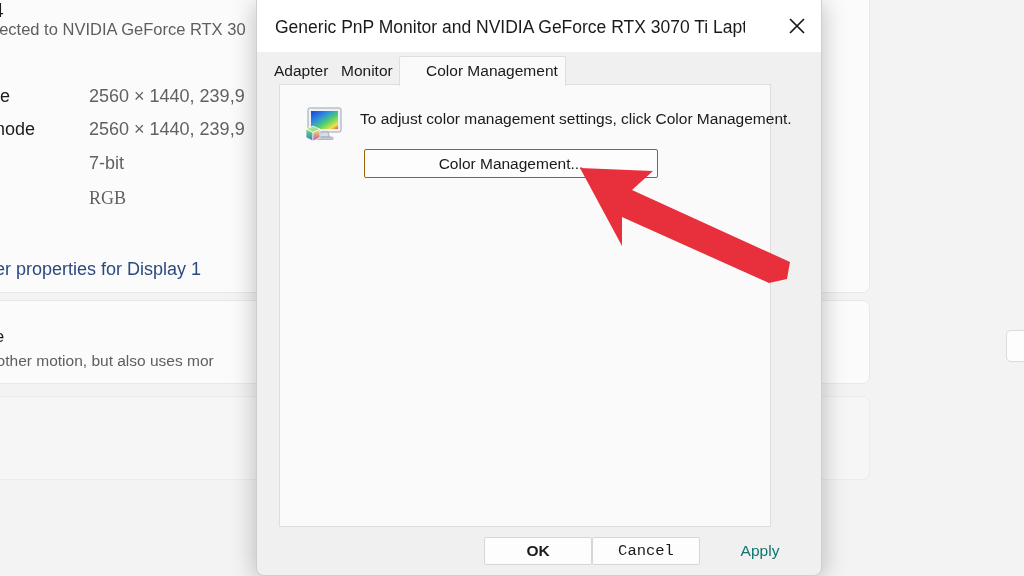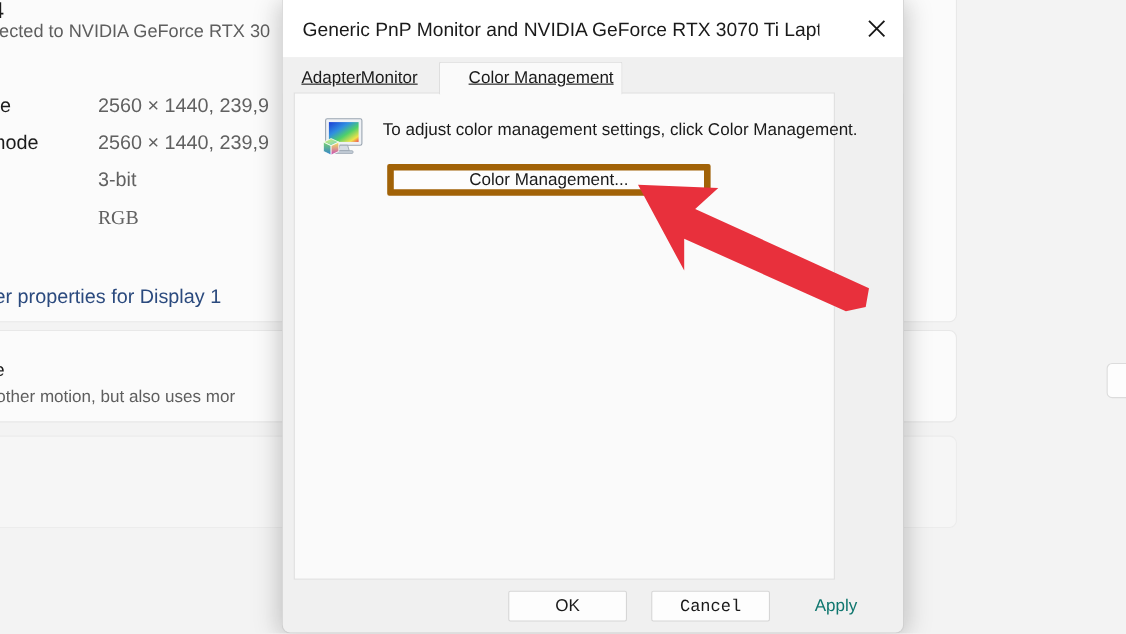--- a/index.html
+++ b/index.html
@@ -135,37 +135,36 @@
     position: absolute;
     top: 6px;
     height: 27px;
     padding: 0 7px;
     font-size: 15.5px;
     color: #1a1a1a;
     line-height: 25px;
     box-sizing: border-box;
     white-space: nowrap;
     cursor: default;
-    text-decoration: underline;
   }
   .tab.active {
     background: #fafafa;
     border: 1px solid #dedede;
     border-bottom: none;
     top: 4px;
     height: 30px;
     line-height: 28px;
     border-radius: 2px 2px 0 0;
     z-index: 3;
   }
 
   
   #tab-panel {
     position: absolute;
-    left: 10px; top: 84px;
+    left: 22px; top: 84px;
     width: 492px; height: 443px;
     background: #fafafa;
     border: 1px solid #dedede;
     box-sizing: border-box;
     z-index: 2;
   }
 
   #cm-icon {
     position: absolute;
     left: 22px; top: 19px;
@@ -176,21 +175,21 @@
     left: 80px; top: 25px;
     font-size: 15.5px;
     color: #1a1a1a;
     white-space: nowrap;
   }
   #color-management-button {
     position: absolute;
     left: 84px; top: 64px;
     width: 294px; height: 29px;
     background: #fdfdfd;
-    border: 6px solid #a16207;
+    border: 1px solid #a16207;
     border-radius: 2px;
     font-size: 15.5px;
     color: #1a1a1a;
     display: flex; align-items: center; justify-content: center;
     box-sizing: border-box;
     cursor: default;
   }
 
   
   .dlg-btn {
@@ -199,21 +198,21 @@
     width: 108px; height: 28px;
     background: #fdfdfd;
     border: 1px solid #d6d6d6;
     border-radius: 2px;
     font-size: 15.5px;
     color: #1a1a1a;
     display: flex; align-items: center; justify-content: center;
     box-sizing: border-box;
     cursor: default;
   }
-  #ok-button     { left: 205px; }
+  #ok-button     { left: 227px; font-weight: bold; }
   #cancel-button { left: 335px; font-family: Liberation Mono, monospace; }
   #apply-button  {
     left: 449px;
     background: transparent;
     border-color: transparent;
     color: #0f766e;
   }
 
   
   #annotation-arrow {
@@ -237,21 +236,21 @@
 
     <div class="bg-sub" style="left:-10px; top:20px;">nected to NVIDIA GeForce RTX 30</div>
 
     <div class="bg-row-label" style="left:-10px; top:86px;">de</div>
     <div class="bg-row-value" style="left:89px; top:86px;">2560 × 1440, 239,9</div>
 
     <div class="bg-row-label" style="left:-10px; top:119px;">mode</div>
     <div class="bg-row-value" style="left:89px; top:119px;">2560 × 1440, 239,9</div>
 
     <div class="bg-row-label" style="left:-10px; top:153px;"></div>
-    <div class="bg-row-value" style="left:89px; top:153px;">3-bit</div>
+    <div class="bg-row-value" style="left:89px; top:153px;">7-bit</div>
 
     <div class="bg-row-label" style="left:-10px; top:188px;">e</div>
     <div class="bg-row-value" style="left:89px; top:188px;font-family:Liberation Serif, serif;">RGB</div>
 
     <div class="bg-row-label" style="left:-10px; top:222px;"></div>
 
     <div class="bg-link" style="left:-10px; top:259px;">ter properties for Display 1</div>
 
     <div class="bg-card" id="bg-drr-card"></div>
     <div class="bg-row-label" style="left:-10px; top:327px; font-size:17px;">te</div>
@@ -269,21 +268,21 @@
         <span>
           <svg width="18" height="18" viewBox="0 0 18 18">
             <path d="M2 2 L16 16 M16 2 L2 16" stroke="#181818" stroke-width="1.7" fill="none"></path>
           </svg>
         </span>
       </div>
     </div>
 
     <div id="tab-strip">
       <div class="tab" style="left:10px;">Adapter</div>
-      <div class="tab" style="left:64px;">Monitor</div>
+      <div class="tab" style="left:77px;">Monitor</div>
       <div class="tab active" style="left:142px;padding-left:26px;">Color Management</div>
     </div>
 
     <div id="tab-panel">
 
       <div id="cm-icon">
         <svg width="44" height="44" viewBox="0 0 44 44">
 
           <rect x="6" y="4" width="33" height="24" rx="1.5" fill="#eef1f5" stroke="#9aa5b1" stroke-width="1"></rect>
 

